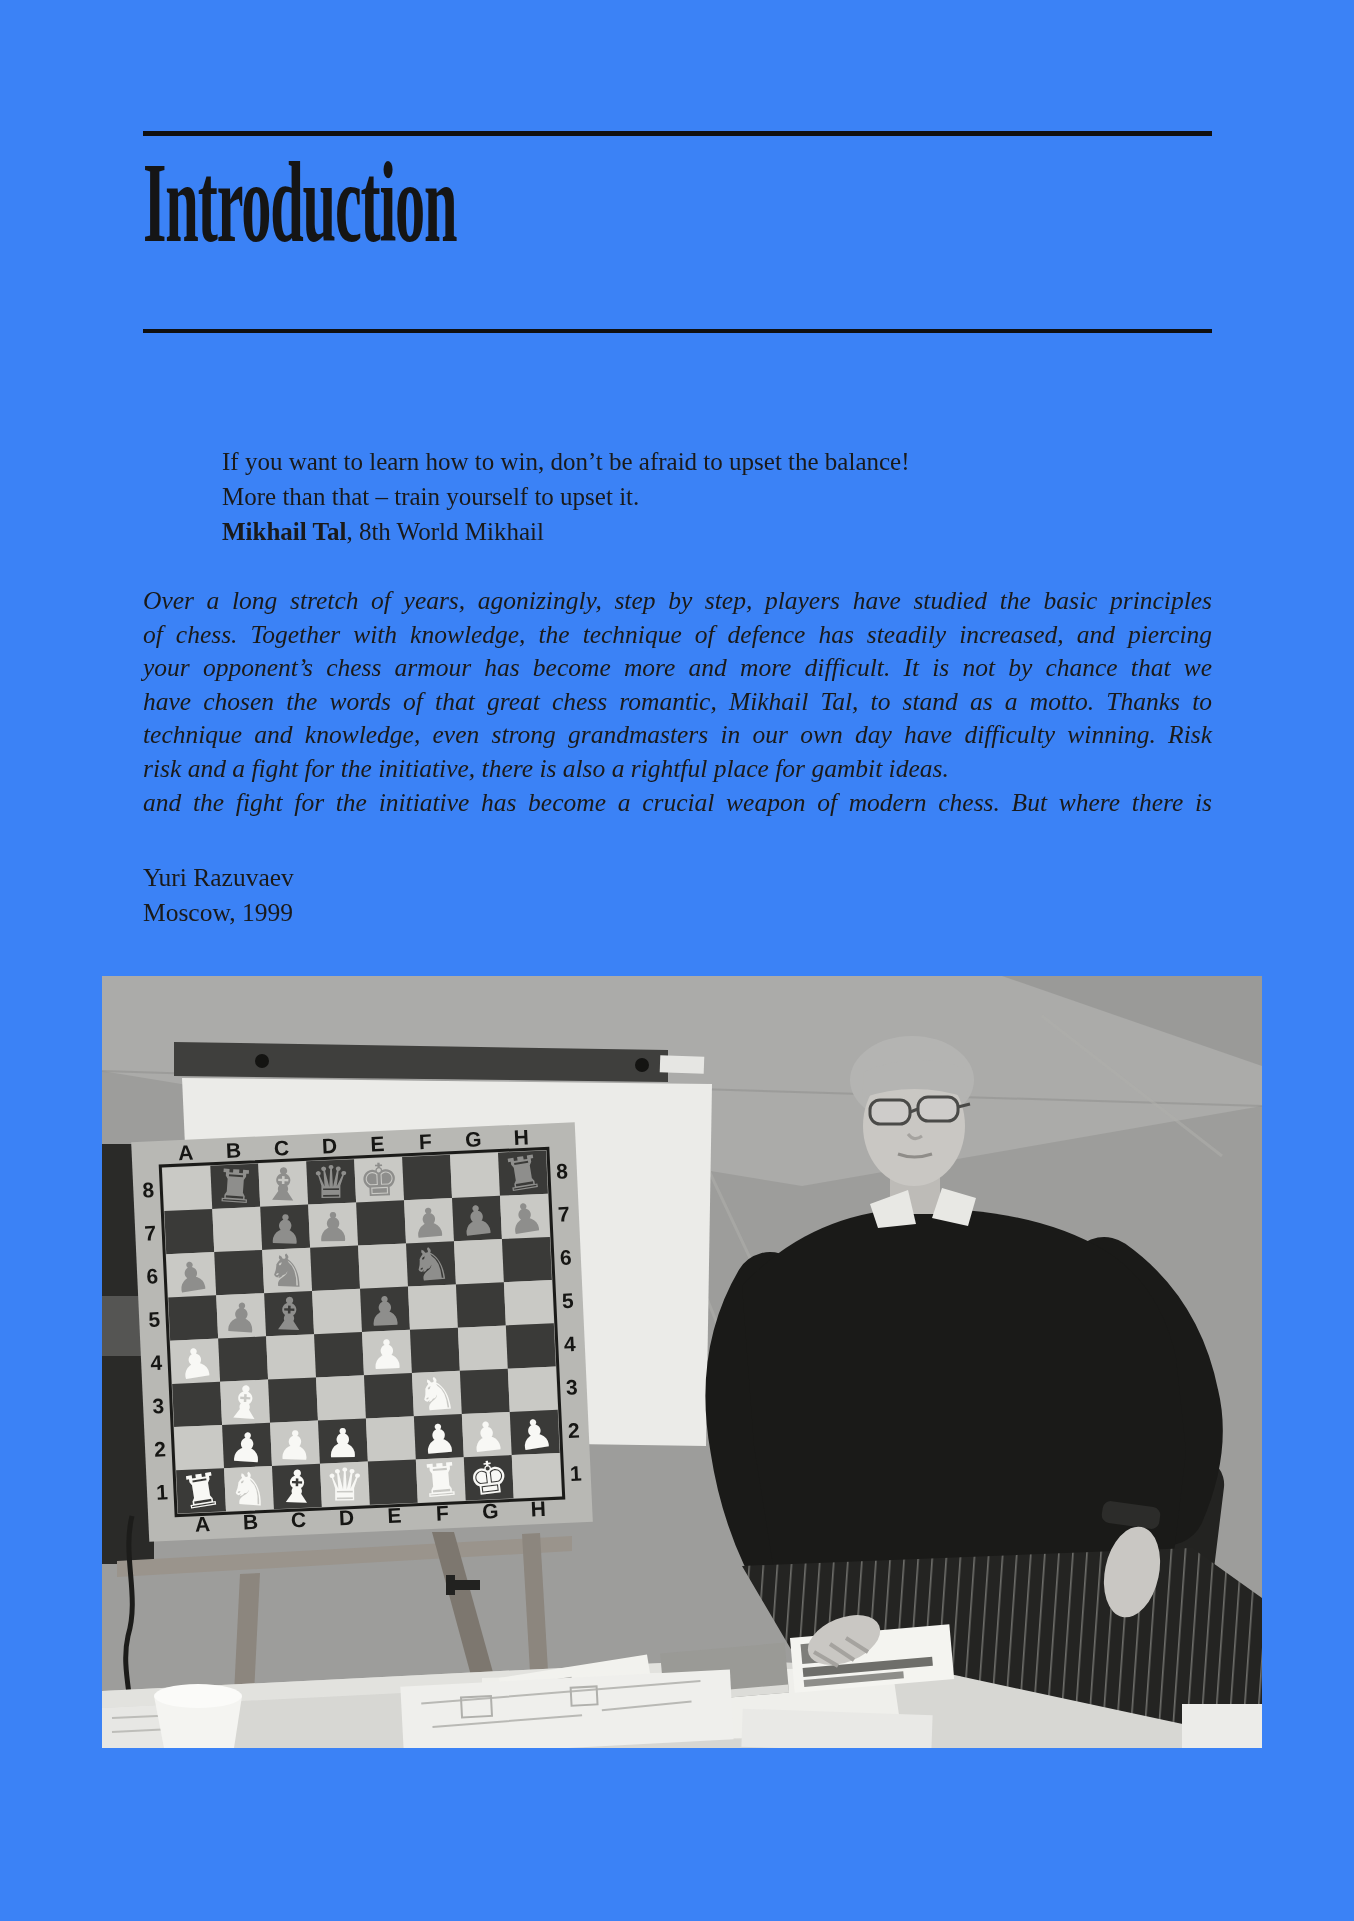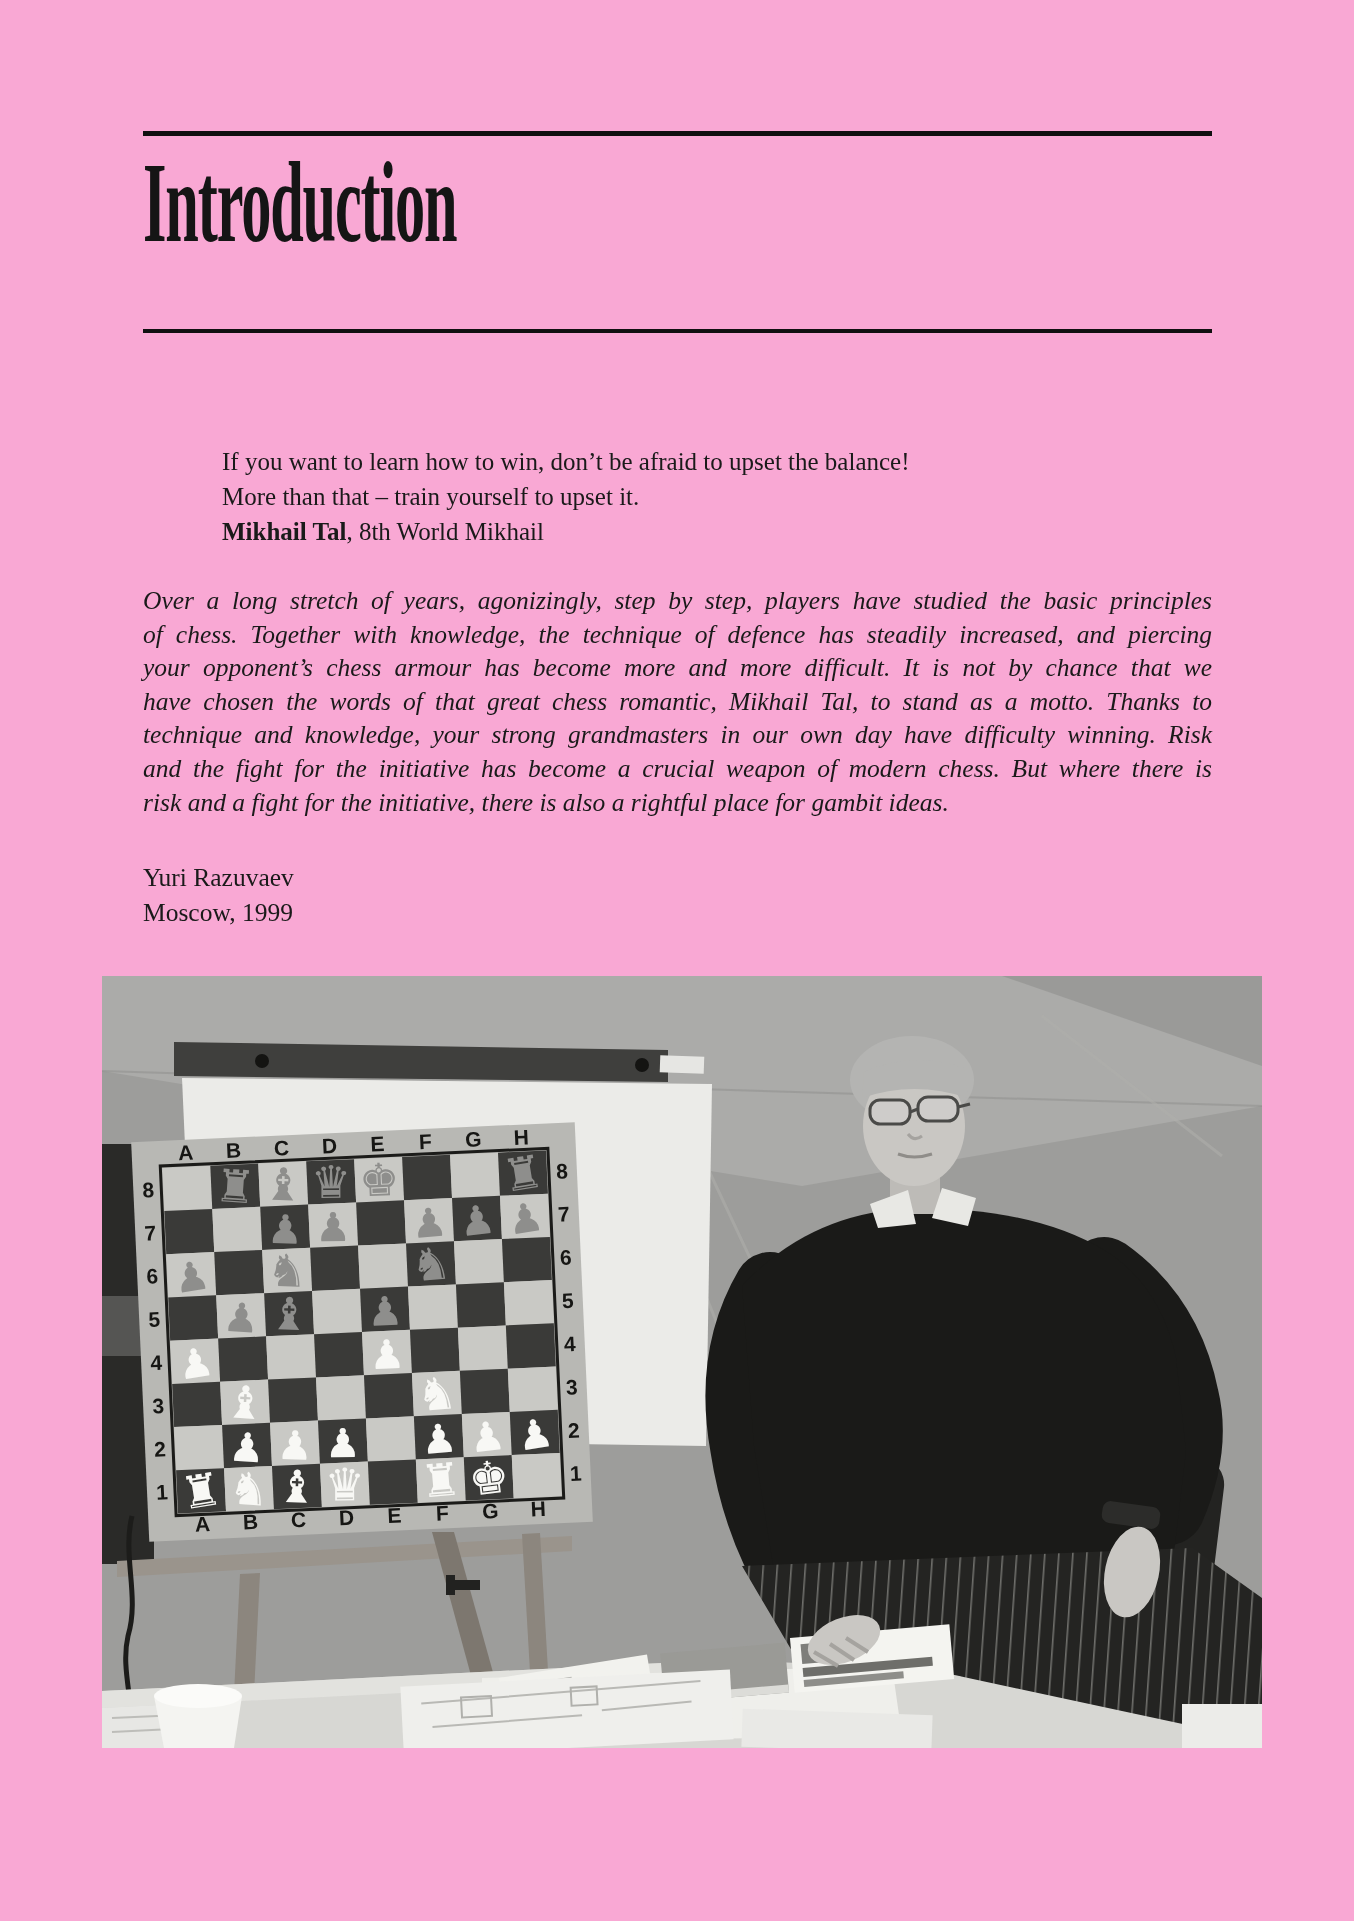--- a/index.html
+++ b/index.html
@@ -1,16 +1,16 @@
 <!DOCTYPE html>
 <html><head>
 <meta charset="utf-8">
 <style>
   html,body{margin:0;padding:0;background:#ffffff;}
-  .page{position:relative;width:1354px;height:1921px;background:#f9a8d4;overflow:hidden;
+  .page{position:relative;width:1354px;height:1921px;background:#3b82f6;overflow:hidden;
         font-family:"Liberation Serif",serif;color:#1a1a1a;}
   .rule{position:absolute;left:143px;width:1069px;background:#101010;}
   .rule.top{top:131px;height:5px;}
   .rule.bottom{top:329px;height:4px;}
   .title{position:absolute;left:143px;top:150px;margin:0;font-weight:bold;
          font-size:104px;line-height:96px;letter-spacing:-2px;white-space:nowrap;
          transform:scale(0.58,1.1);transform-origin:left top;color:#151515;}
   .epigraph{position:absolute;left:222px;top:444px;font-size:25px;line-height:35px;}
   .epigraph .q{}
   .epigraph .attr b{font-weight:bold;margin-top:36px;}
@@ -37,23 +37,23 @@
     <div class="q">If you want to learn how to win, don’t be afraid to upset the balance!</div>
     <div class="q">More than that – train yourself to upset it.</div>
     <div class="attr"><b>Mikhail Tal</b><span>, 8th World Mikhail</span></div>
   </div>
 
   <div class="bodytext">
     <div class="line">Over a long stretch of years, agonizingly, step by step, players have studied the basic principles</div>
     <div class="line">of chess. Together with knowledge, the technique of defence has steadily increased, and piercing</div>
     <div class="line">your opponent’s chess armour has become more and more difficult. It is not by chance that we</div>
     <div class="line">have chosen the words of that great chess romantic, Mikhail Tal, to stand as a motto. Thanks to</div>
-    <div class="line">technique and knowledge, your strong grandmasters in our own day have difficulty winning. Risk</div>
+    <div class="line">technique and knowledge, even strong grandmasters in our own day have difficulty winning. Risk</div>
+    <div class="line last">risk and a fight for the initiative, there is also a rightful place for gambit ideas.</div>
     <div class="line">and the fight for the initiative has become a crucial weapon of modern chess. But where there is</div>
-    <div class="line last">risk and a fight for the initiative, there is also a rightful place for gambit ideas.</div>
   </div>
 
   <div class="signature">
     <div>Yuri Razuvaev</div>
     <div>Moscow, 1999</div>
   </div>
 
   <div class="photo">
     <svg width="1160" height="772" viewBox="0 0 1160 772" xmlns="http://www.w3.org/2000/svg">
       <defs>

